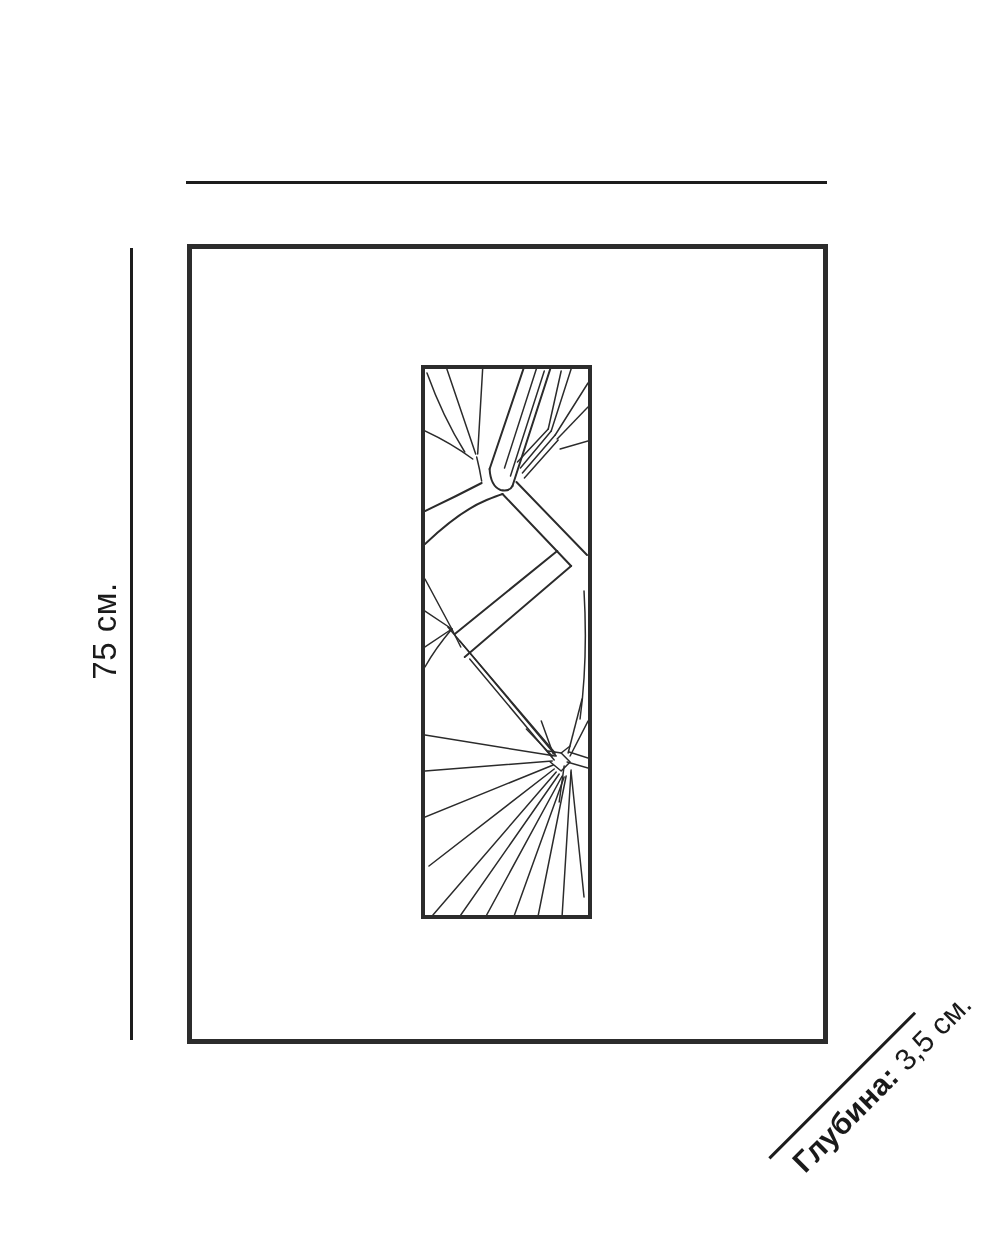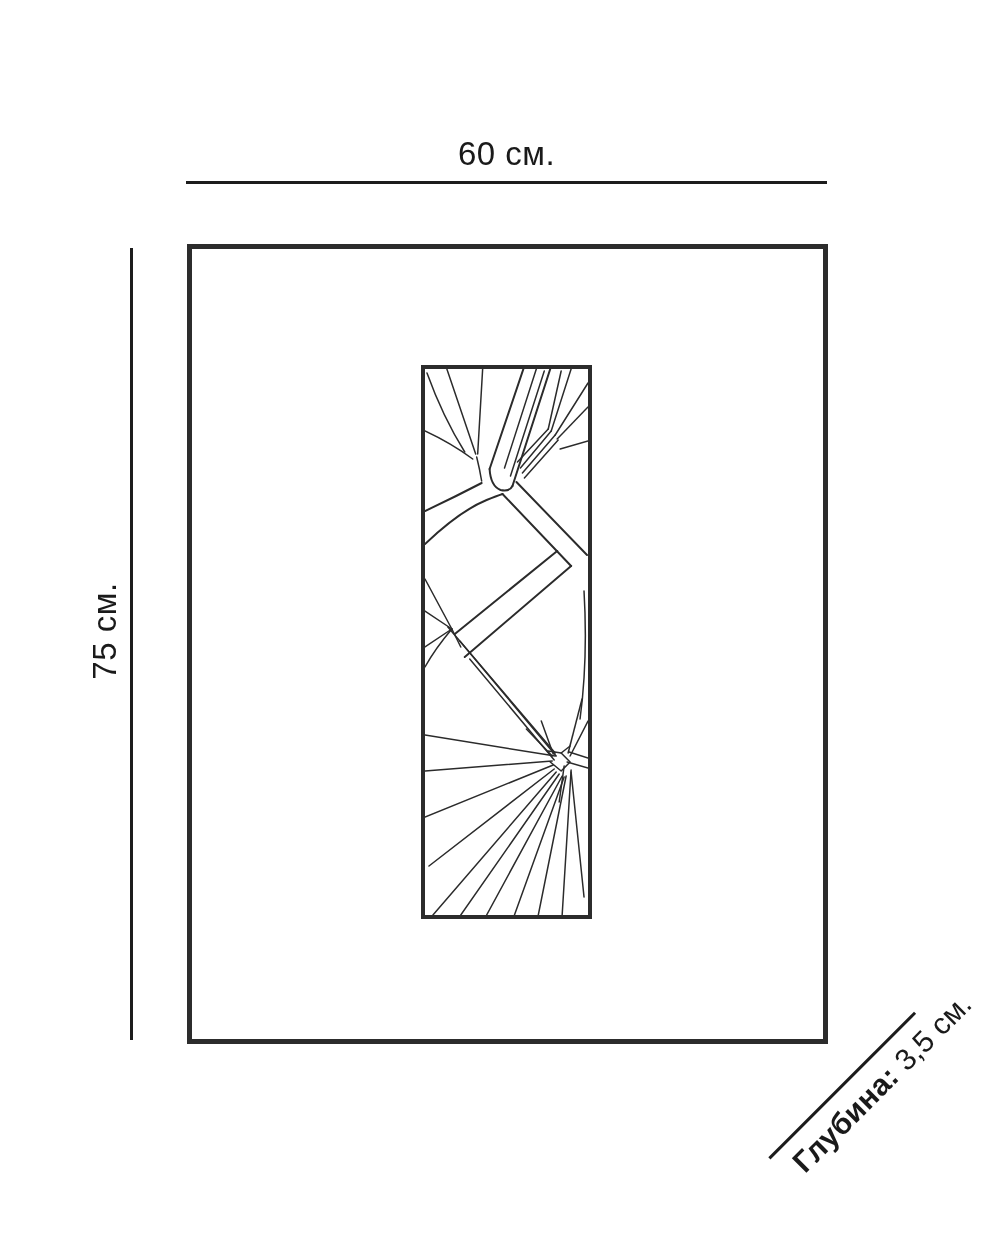--- a/index.html
+++ b/index.html
@@ -52,21 +52,20 @@
     margin-top:8px;margin-left:14px;font-size:30px;line-height:34px;white-space:nowrap;
   }
   .depth-text .b{font-weight:bold;letter-spacing:0.3px;}
   .depth-text .v{margin-left:9px;}
 </style>
 </head>
 <body>
 
 <div class="canvas">
 
-  <div class="dim-top-label">60 см.</div>
   <div class="dim-top-line"></div>
 
   <div class="dim-left-line"></div>
   <div class="dim-left-label">75 см.</div>
 
   <div class="frame-outer">
 
     <div class="frame-inner">
       <svg viewBox="0 0 164 546" preserveAspectRatio="none" xmlns="http://www.w3.org/2000/svg">
 

